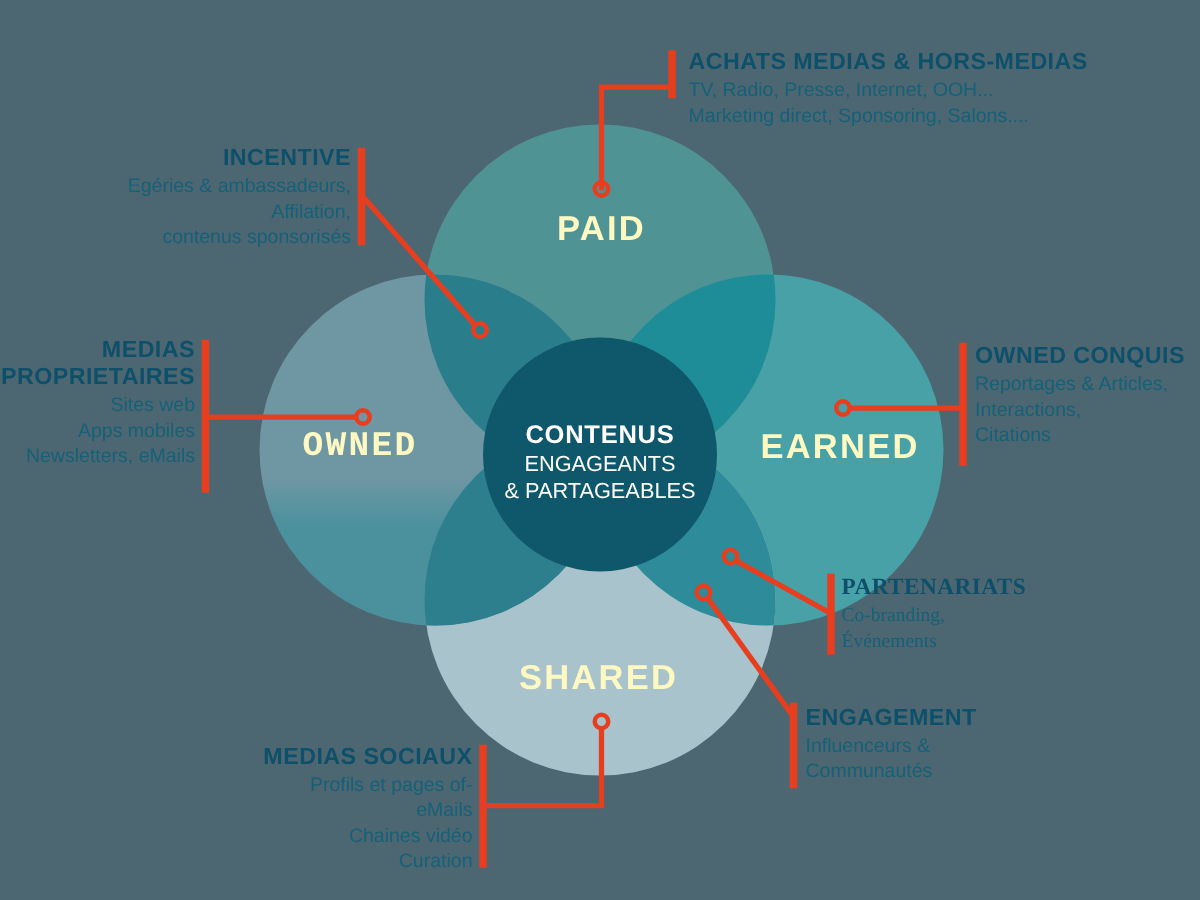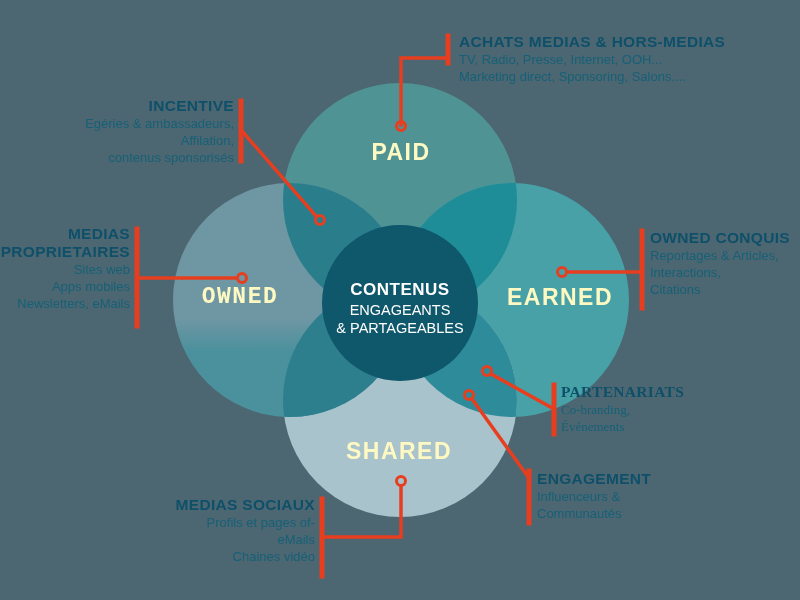--- a/index.html
+++ b/index.html
@@ -145,15 +145,16 @@
     <div class="t">ENGAGEMENT</div>
     <div>Influenceurs &amp;</div>
     <div>Communautés</div>
   </div>
 
   <div class="lbl ralign" style="right:485px;top:496px;">
     <div class="t">MEDIAS SOCIAUX</div>
     <div>Profils et pages of-</div>
     <div>eMails</div>
     <div>Chaines vidéo</div>
+    <div>Curation</div>
   </div>
 
 </div>
 
 </body></html>

